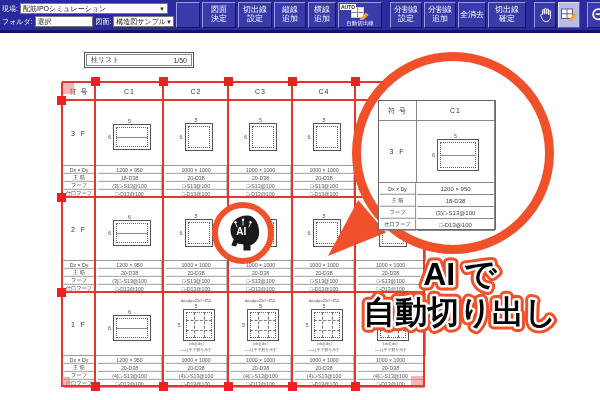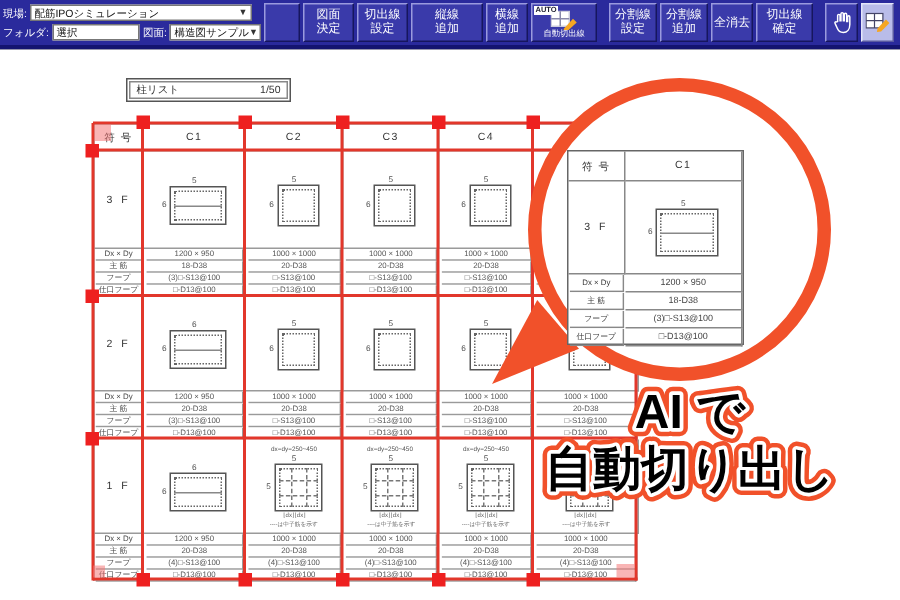--- a/index.html
+++ b/index.html
@@ -111,21 +111,21 @@
     </div>
 
     <div class="tbtn grid-btn">
       <div></div><div></div><div></div><div></div>
     </div>
 
     <div class="tbtn" style="width:34px;">図面
 決定</div>
     <div class="tbtn" style="width:34px;">切出線
 設定</div>
-    <div class="tbtn" style="width:48px;">縦線
+    <div class="tbtn" style="width:32px;">縦線
 追加</div>
     <div class="tbtn" style="width:28px;">横線
 追加</div>
 
     <div class="tbtn auto-btn">
       <span class="auto-tag">AUTO</span>
       <svg width="18" height="13" viewBox="0 0 18 13">
         <rect x="0.5" y="0.5" width="12" height="10" fill="#fff" stroke="#ccd"></rect>
         <line x1="6.5" y1="0.5" x2="6.5" y2="10.5" stroke="#88a"></line>
         <line x1="0.5" y1="5.5" x2="12.5" y2="5.5" stroke="#88a"></line>
@@ -452,20 +452,32 @@
         <div class="handle" style="left: 289px; top: -5px;"></div>
         <div class="handle" style="left: 289px; top: 300px;"></div>
         <div class="handle" style="left: -5px; top: 14px;"></div>
         <div class="handle" style="left: -5px; top: 111px;"></div>
         <div class="handle" style="left: -5px; top: 206px;"></div>
         <div class="pinkmark" style="left: 1px; top: 1px; width: 11px; height: 11px;"></div>
         <div class="pinkmark" style="left: 0px; top: 295px; width: 8px; height: 8px;"></div>
         <div class="pinkmark" style="left: 349px; top: 294px; width: 12px; height: 9px;"></div>
       </div>
 
+    <div id="ai-badge">
+      <svg width="40" height="40" viewBox="0 0 48 48">
+        <path d="M29 3 C17 3 9 11 9 21 c0 4.4 1.6 7.6 3.8 10.6 L10 39 l5.6 1.2 1.8-3.8 c2.2.9 4.6 1.2 7 1 L24.6 45 l8.4 0 0-6.4 c6.4-2.2 10.4-8 10.4-15 C43.4 12.6 38.4 3 29 3 z" fill="#1a1a1a"></path>
+        <text x="16" y="26" font-size="12" font-weight="bold" fill="#fff" font-family="Liberation Sans, sans-serif">AI</text>
+        <circle cx="15" cy="11" r="1.4" fill="#fff"></circle>
+          <circle cx="24" cy="8" r="1.4" fill="#fff"></circle>
+          <circle cx="33" cy="11" r="1.4" fill="#fff"></circle>
+        <line x1="15" y1="12" x2="17" y2="17" stroke="#fff" stroke-width="1"></line>
+        <line x1="24" y1="9" x2="24" y2="15" stroke="#fff" stroke-width="1"></line>
+        <line x1="33" y1="12" x2="31" y2="17" stroke="#fff" stroke-width="1"></line>
+      </svg>
+    </div>
 
     <div id="callout-tail"></div>
     <div id="callout-circle"></div>
 
     <div id="zoom-table">
       <div class="zcell zhead">符 号</div>
       <div class="zcell zhead">C1</div>
       <div class="zcell zfloor">3 F</div>
       <div class="zcell zdiag">
         <span class="topnum">5</span>

